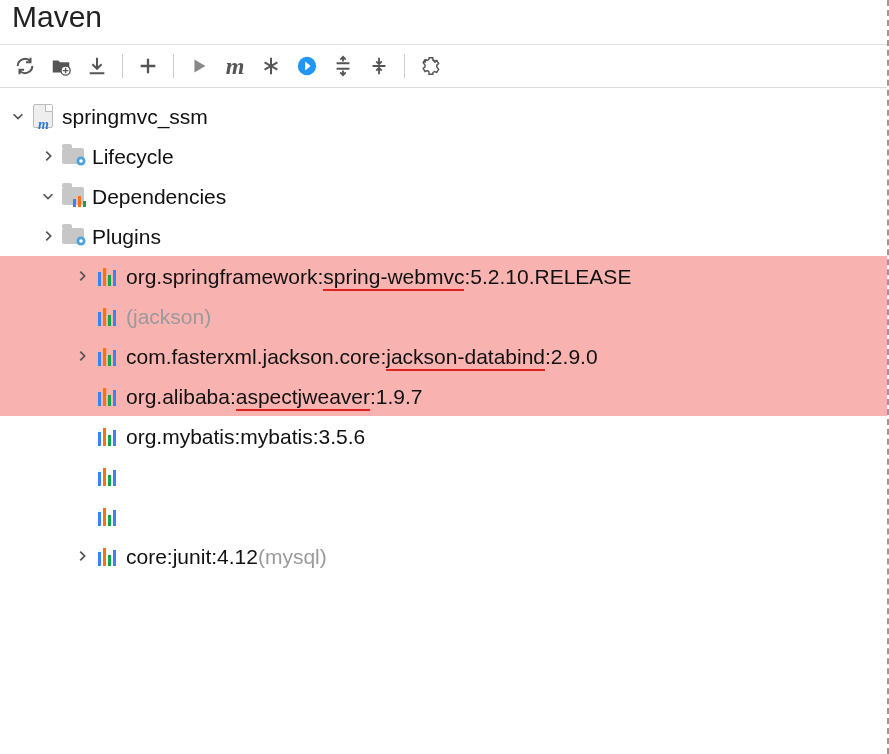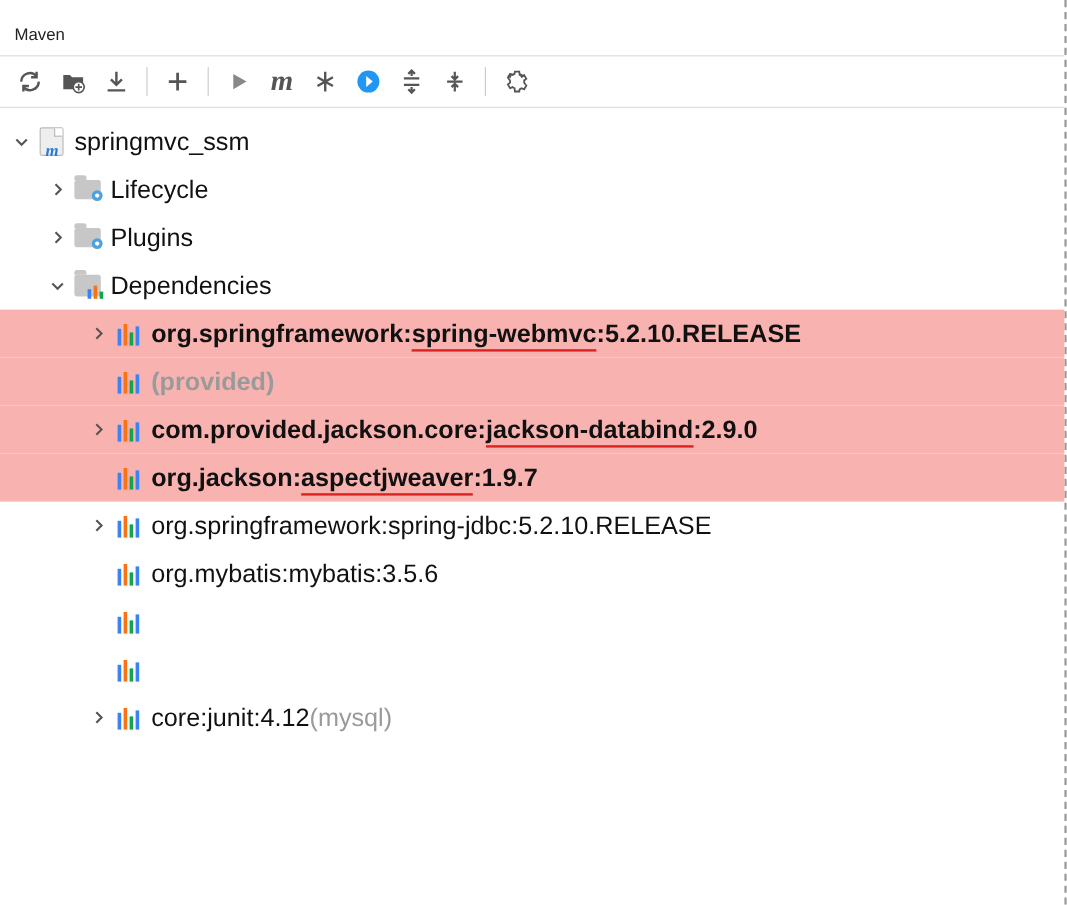--- a/index.html
+++ b/index.html
@@ -14,22 +14,22 @@
     overflow: hidden;
   }
   .panel {
     width: 889px;
     height: 754px;
     box-sizing: border-box;
     border-right: 2px dashed #999;
     position: relative;
   }
   .title-bar {
-    padding: 20px 12px 10px 12px;
-    font-size: 14px;
+    padding: 0 12px 10px 12px;
+    font-size: 30px;
     color: #222;
   }
   .toolbar {
     display: flex;
     align-items: center;
     height: 42px;
     padding: 0 8px;
     border-top: 1px solid #ddd;
     border-bottom: 1px solid #ddd;
     gap: 2px;
@@ -55,21 +55,21 @@
     font-size: 21px;
     line-height: 1.0;
   }
   .row {
     display: flex;
     align-items: center;
     height: 40px;
     padding-right: 10px;
     white-space: nowrap;
   }
-  .row.hl { background: #f8b3b0; font-weight: bold; }
+  .row.hl { background: #f8b3b0; }
   .indent { display:inline-block; }
   .chev {
     width: 20px;
     height: 20px;
     display: inline-flex;
     align-items: center;
     justify-content: center;
     color: #555;
     flex: 0 0 20px;
   }
@@ -265,53 +265,53 @@
             </svg>
           </span>
       </span>
       <span class="label">Lifecycle</span>
     </div>
 
     <div class="row">
       <span class="indent" style="width:38px"></span>
       <span class="chev">
         <svg viewBox="0 0 16 16" fill="none" stroke="#555" stroke-width="2">
+            <path d="M3 6l5 5 5-5"></path>
+          </svg>
+      </span>
+      <span class="nodeicon">
+        <span class="ic-deps">
+            <span class="bars">
+              <span class="b1"></span>
+              <span class="b2"></span>
+              <span class="b3"></span>
+            </span>
+          </span>
+      </span>
+      <span class="label">Dependencies</span>
+    </div>
+
+    <div class="row">
+      <span class="indent" style="width:38px"></span>
+      <span class="chev">
+        <svg viewBox="0 0 16 16" fill="none" stroke="#555" stroke-width="2">
             <path d="M6 3l5 5-5 5"></path>
           </svg>
       </span>
       <span class="nodeicon">
         <span class="ic-folder">
             <svg class="gear" viewBox="0 0 12 12">
               <circle cx="6" cy="6" r="4.5" fill="#4aa3e0"></circle>
               <circle cx="6" cy="6" r="1.8" fill="#fff"></circle>
             </svg>
           </span>
       </span>
       <span class="label">Plugins</span>
     </div>
 
-    <div class="row">
-      <span class="indent" style="width:38px"></span>
-      <span class="chev">
-        <svg viewBox="0 0 16 16" fill="none" stroke="#555" stroke-width="2">
-            <path d="M3 6l5 5 5-5"></path>
-          </svg>
-      </span>
-      <span class="nodeicon">
-        <span class="ic-deps">
-            <span class="bars">
-              <span class="b1"></span>
-              <span class="b2"></span>
-              <span class="b3"></span>
-            </span>
-          </span>
-      </span>
-      <span class="label">Dependencies</span>
-    </div>
-
     <div id="deps-container">
         <div class="row hl">
           <span class="indent" style="width: 72px;"></span>
           <span class="chev">
             <svg viewBox="0 0 16 16" fill="none" stroke="#555" stroke-width="2">
               <path d="M6 3l5 5-5 5"></path>
             </svg>
           </span>
           <span class="nodeicon">
             <span class="ic-lib">
@@ -327,120 +327,103 @@
           <span class="indent" style="width: 72px;"></span>
           <span class="chev"></span>
           <span class="nodeicon">
             <span class="ic-lib">
               <span class="l1"></span>
               <span class="l2"></span>
               <span class="l3"></span>
               <span class="l4"></span>
             </span>
           </span>
-          <span class="scope"> (provided)</span>
+          <span class="scope"> (jackson)</span>
         </div>
         <div class="row hl">
           <span class="indent" style="width: 72px;"></span>
           <span class="chev">
             <svg viewBox="0 0 16 16" fill="none" stroke="#555" stroke-width="2">
               <path d="M6 3l5 5-5 5"></path>
             </svg>
           </span>
           <span class="nodeicon">
             <span class="ic-lib">
               <span class="l1"></span>
               <span class="l2"></span>
               <span class="l3"></span>
               <span class="l4"></span>
             </span>
           </span>
-          <span class="label"><span>com.provided.jackson.core:</span><span class="u-red">jackson-databind</span><span>:2.9.0</span></span>
+          <span class="label"><span>com.fasterxml.jackson.core:</span><span class="u-red">jackson-databind</span><span>:2.9.0</span></span>
         </div>
         <div class="row hl">
           <span class="indent" style="width: 72px;"></span>
           <span class="chev"></span>
           <span class="nodeicon">
             <span class="ic-lib">
               <span class="l1"></span>
               <span class="l2"></span>
               <span class="l3"></span>
               <span class="l4"></span>
             </span>
           </span>
-          <span class="label"><span>org.jackson:</span><span class="u-red">aspectjweaver</span><span>:1.9.7</span></span>
+          <span class="label"><span>org.alibaba:</span><span class="u-red">aspectjweaver</span><span>:1.9.7</span></span>
+        </div>
+        <div class="row">
+          <span class="indent" style="width: 72px;"></span>
+          <span class="chev"></span>
+          <span class="nodeicon">
+            <span class="ic-lib">
+              <span class="l1"></span>
+              <span class="l2"></span>
+              <span class="l3"></span>
+              <span class="l4"></span>
+            </span>
+          </span>
+          <span class="label">org.mybatis:mybatis:3.5.6</span>
+        </div>
+        <div class="row">
+          <span class="indent" style="width: 72px;"></span>
+          <span class="chev"></span>
+          <span class="nodeicon">
+            <span class="ic-lib">
+              <span class="l1"></span>
+              <span class="l2"></span>
+              <span class="l3"></span>
+              <span class="l4"></span>
+            </span>
+          </span>
+        </div>
+        <div class="row">
+          <span class="indent" style="width: 72px;"></span>
+          <span class="chev"></span>
+          <span class="nodeicon">
+            <span class="ic-lib">
+              <span class="l1"></span>
+              <span class="l2"></span>
+              <span class="l3"></span>
+              <span class="l4"></span>
+            </span>
+          </span>
         </div>
         <div class="row">
           <span class="indent" style="width: 72px;"></span>
           <span class="chev">
             <svg viewBox="0 0 16 16" fill="none" stroke="#555" stroke-width="2">
               <path d="M6 3l5 5-5 5"></path>
             </svg>
           </span>
           <span class="nodeicon">
             <span class="ic-lib">
               <span class="l1"></span>
               <span class="l2"></span>
               <span class="l3"></span>
               <span class="l4"></span>
             </span>
           </span>
-          <span class="label">org.springframework:spring-jdbc:5.2.10.RELEASE</span>
-        </div>
-        <div class="row">
-          <span class="indent" style="width: 72px;"></span>
-          <span class="chev"></span>
-          <span class="nodeicon">
-            <span class="ic-lib">
-              <span class="l1"></span>
-              <span class="l2"></span>
-              <span class="l3"></span>
-              <span class="l4"></span>
-            </span>
-          </span>
-          <span class="label">org.mybatis:mybatis:3.5.6</span>
-        </div>
-        <div class="row">
-          <span class="indent" style="width: 72px;"></span>
-          <span class="chev"></span>
-          <span class="nodeicon">
-            <span class="ic-lib">
-              <span class="l1"></span>
-              <span class="l2"></span>
-              <span class="l3"></span>
-              <span class="l4"></span>
-            </span>
-          </span>
-        </div>
-        <div class="row">
-          <span class="indent" style="width: 72px;"></span>
-          <span class="chev"></span>
-          <span class="nodeicon">
-            <span class="ic-lib">
-              <span class="l1"></span>
-              <span class="l2"></span>
-              <span class="l3"></span>
-              <span class="l4"></span>
-            </span>
-          </span>
-        </div>
-        <div class="row">
-          <span class="indent" style="width: 72px;"></span>
-          <span class="chev">
-            <svg viewBox="0 0 16 16" fill="none" stroke="#555" stroke-width="2">
-              <path d="M6 3l5 5-5 5"></path>
-            </svg>
-          </span>
-          <span class="nodeicon">
-            <span class="ic-lib">
-              <span class="l1"></span>
-              <span class="l2"></span>
-              <span class="l3"></span>
-              <span class="l4"></span>
-            </span>
-          </span>
           <span class="label">core:junit:4.12</span>
           <span class="scope"> (mysql)</span>
         </div>
       </div>
 
   </div>
 </div>
 
 </body></html>

